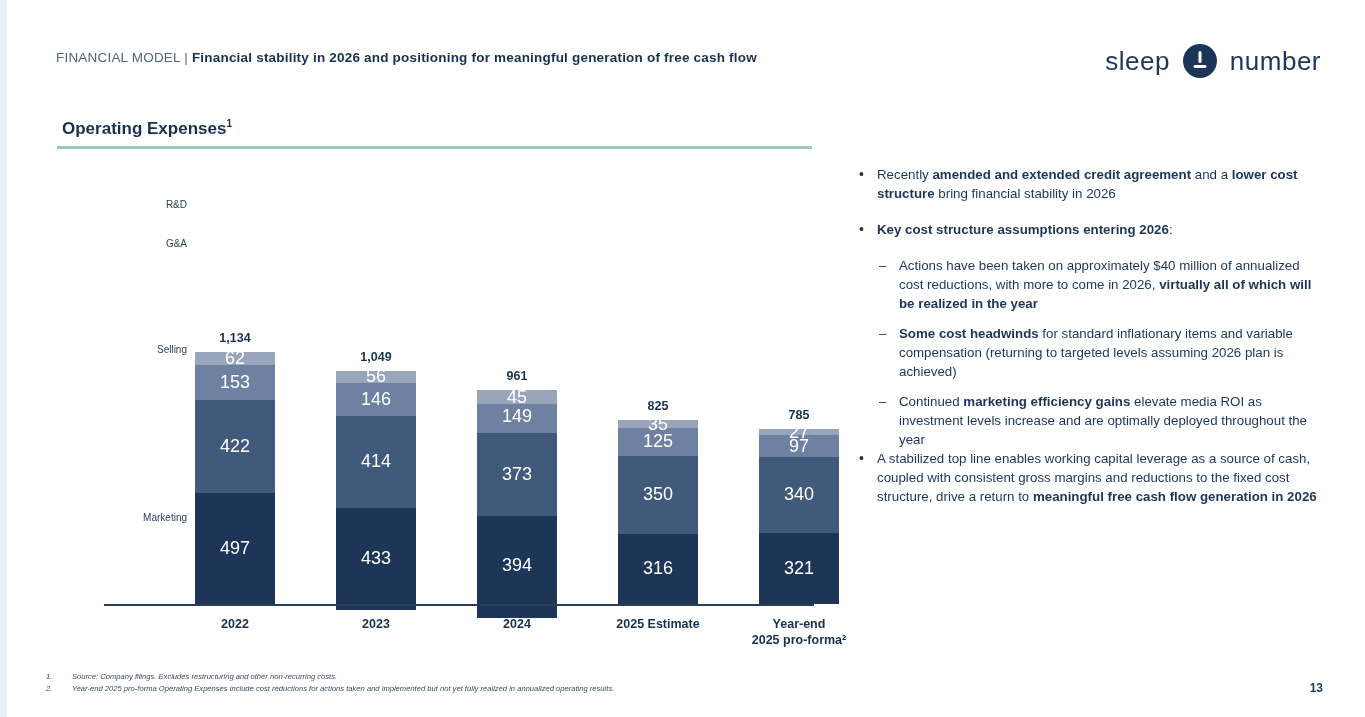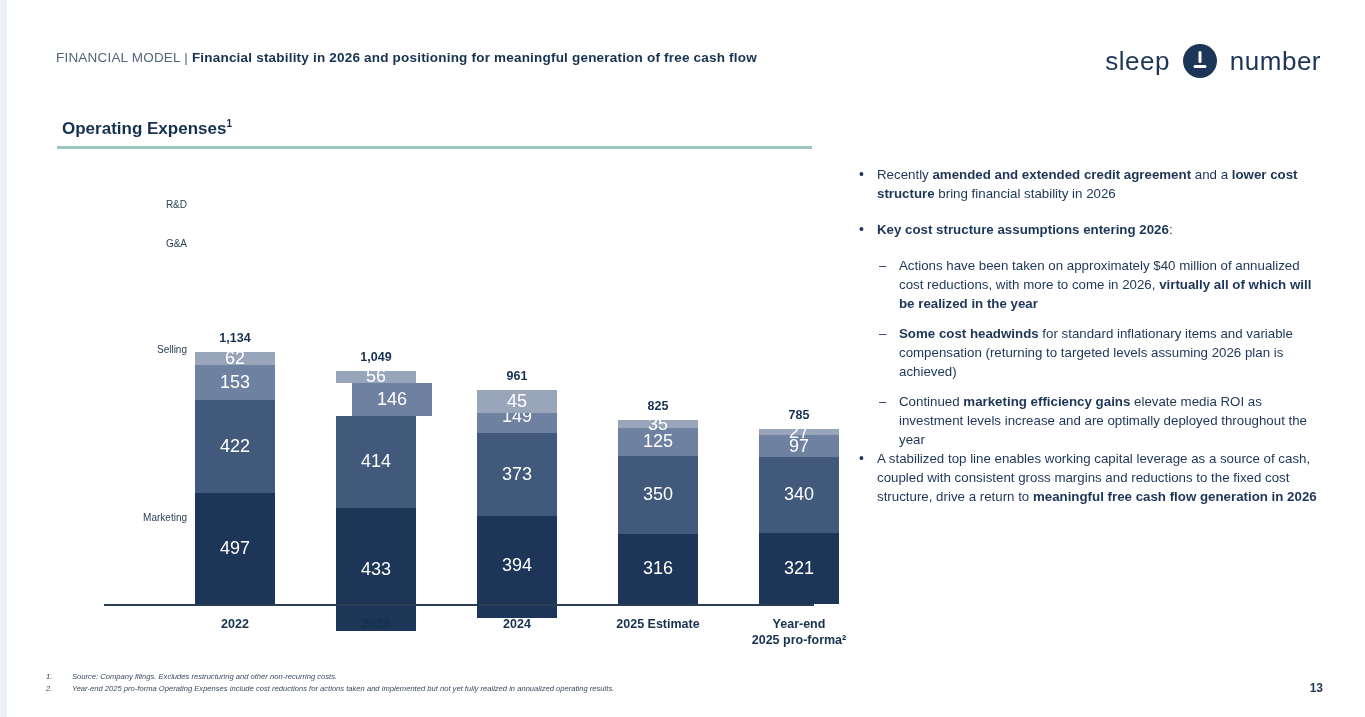--- a/index.html
+++ b/index.html
@@ -259,44 +259,44 @@
           <span>422</span>
         </div>
         <div class="seg ga" style="left: 138px; top: 200.48px; height: 34.0425px;">
           <span>153</span>
         </div>
         <div class="seg rd" style="left: 138px; top: 186.685px; height: 13.795px;">
           <span>62</span>
         </div>
         <div class="total" style="left: 138px; top: 165.685px;">1,134</div>
         <div class="bar-col"></div>
-        <div class="seg marketing" style="left: 279px; top: 342.658px; height: 123px;">
+        <div class="seg marketing" style="left: 279px; top: 342.658px; height: 102px;">
           <span>433</span>
         </div>
         <div class="seg selling" style="left: 279px; top: 250.542px; height: 92.115px;">
           <span>414</span>
         </div>
-        <div class="seg ga" style="left: 295px; top: 218.058px; height: 32.485px;">
+        <div class="seg ga" style="left: 279px; top: 218.058px; height: 32.485px;">
           <span>146</span>
         </div>
         <div class="seg rd" style="left: 279px; top: 205.597px; height: 12.46px;">
           <span>56</span>
         </div>
         <div class="total" style="left: 279px; top: 184.597px;">1,049</div>
         <div class="bar-col"></div>
         <div class="seg marketing" style="left: 420px; top: 347px; height: 106px;">
           <span>394</span>
         </div>
         <div class="seg selling" style="left: 420px; top: 268.342px; height: 82.9925px;">
           <span>373</span>
         </div>
         <div class="seg ga" style="left: 420px; top: 235.19px; height: 33.1525px;">
           <span>149</span>
         </div>
-        <div class="seg rd" style="left: 420px; top: 225.177px; height: 23px;">
+        <div class="seg rd" style="left: 420px; top: 225.177px; height: 14px;">
           <span>45</span>
         </div>
         <div class="total" style="left: 420px; top: 204.177px;">961</div>
         <div class="bar-col"></div>
         <div class="seg marketing" style="left: 561px; top: 368.69px; height: 70.31px;">
           <span>316</span>
         </div>
         <div class="seg selling" style="left: 561px; top: 290.815px; height: 77.875px;">
           <span>350</span>
         </div>

